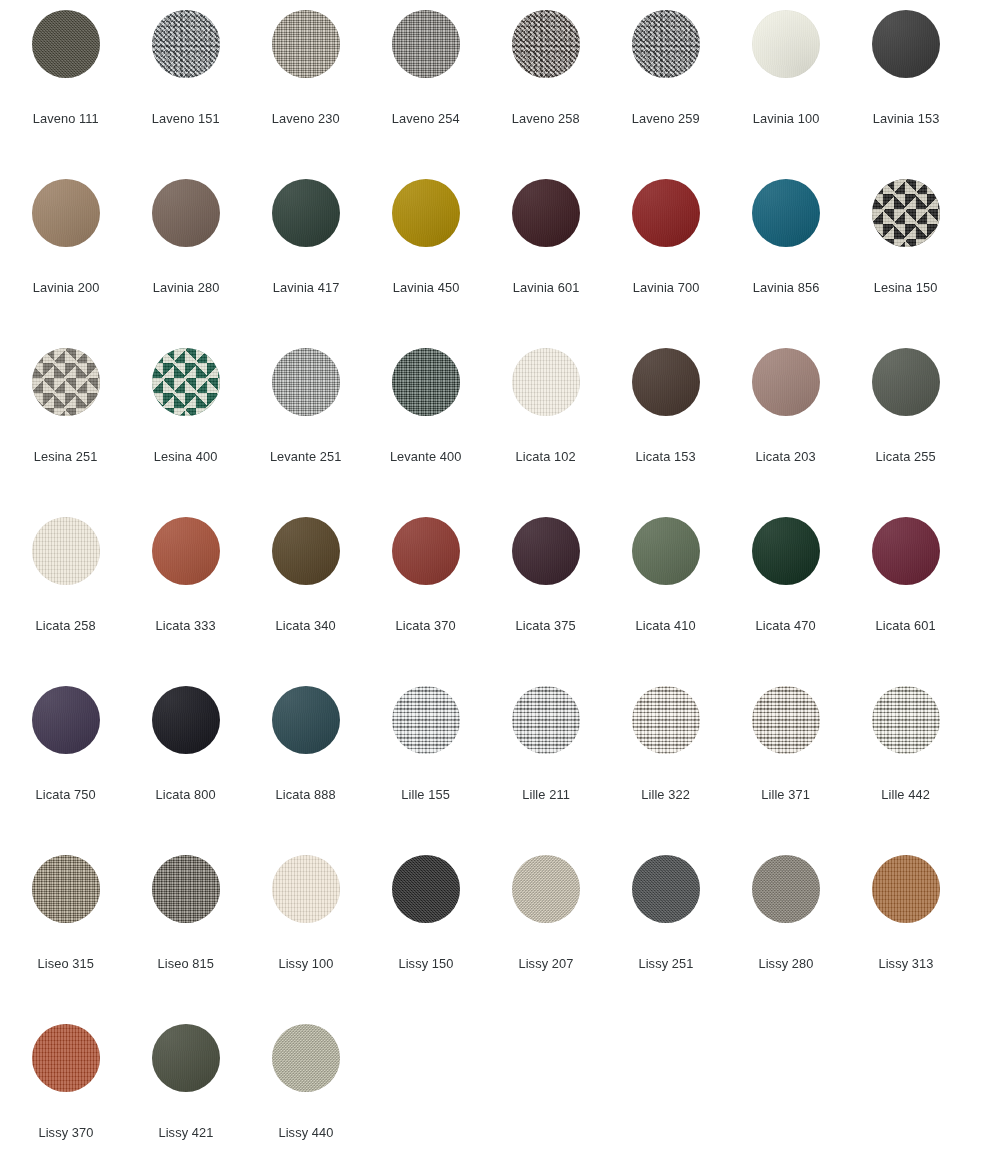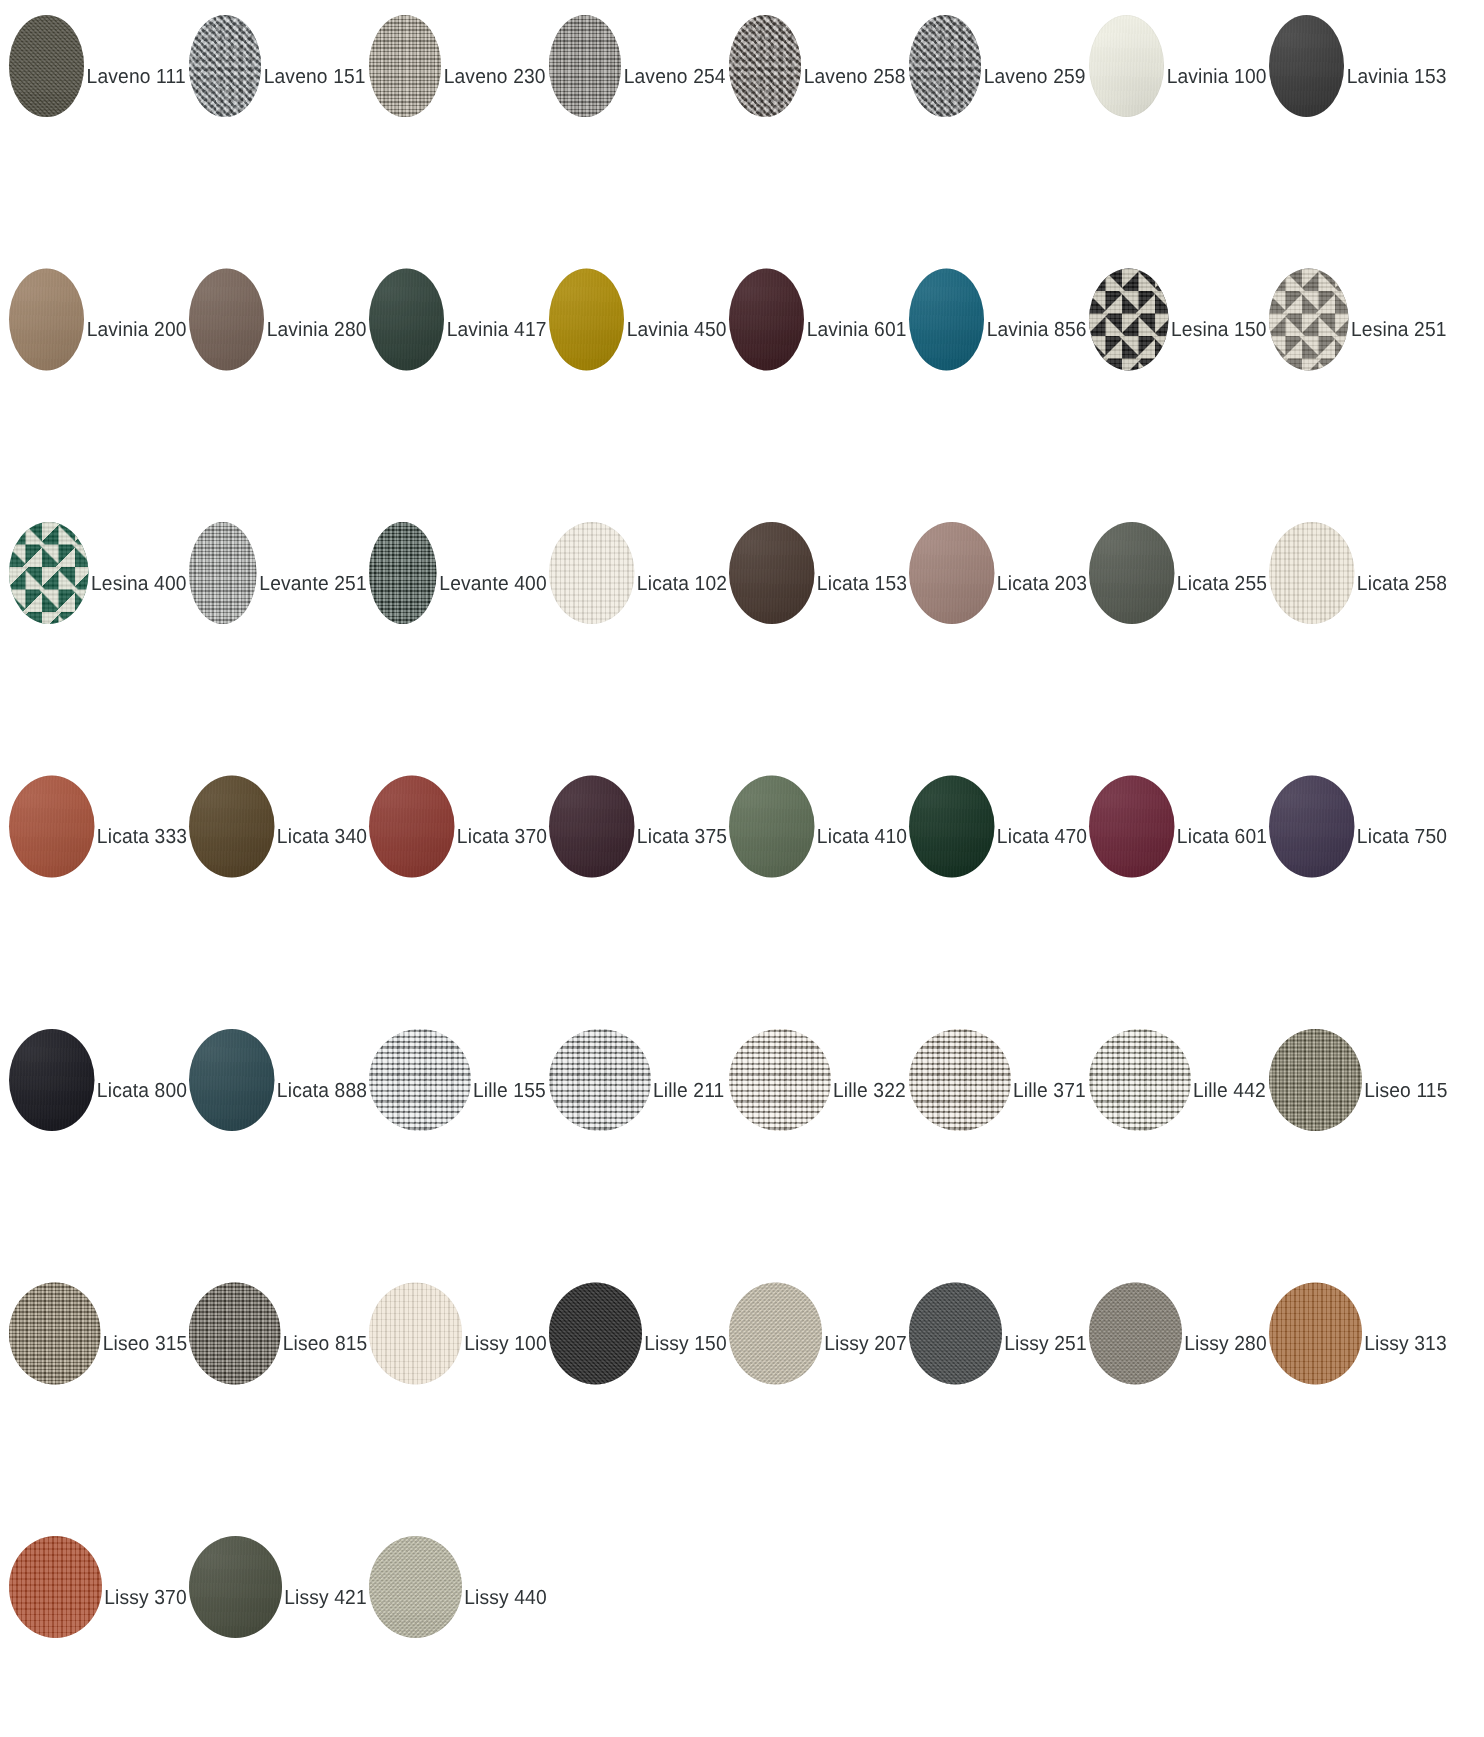--- a/index.html
+++ b/index.html
@@ -24,22 +24,22 @@
     grid-auto-rows: 169px;
     justify-content: start;
     padding-left: 6px;
   }
 
   .swatch-cell {
     position: relative;
     width: 120px;
     height: 169px;
     display: flex;
-    flex-direction: row;
-    align-items: flex-start;
+    flex-direction: column;
+    align-items: center;
   }
 
   .swatch-disc {
     position: relative;
     width: 68px;
     height: 68px;
     border-radius: 50%;
     margin-top: 0px;
     overflow: hidden;
     background-color: #888;
@@ -209,20 +209,24 @@
     </div>
     <div class="swatch-cell">
       <div class="swatch-disc tex-plain" style="background-color: rgb(171, 138, 6); --d1: #ab8a06; --d2: #8d7205;"></div>
       <div class="swatch-label">Lavinia 450</div>
     </div>
     <div class="swatch-cell">
       <div class="swatch-disc tex-plain" style="background-color: rgb(64, 32, 37); --d1: #402025; --d2: #2d1418;"></div>
       <div class="swatch-label">Lavinia 601</div>
     </div>
     <div class="swatch-cell">
+      <div class="swatch-disc tex-plain" style="background-color: rgb(138, 34, 34); --d1: #8a2222; --d2: #6d1a1a;"></div>
+      <div class="swatch-label">Lavinia 700</div>
+    </div>
+    <div class="swatch-cell">
       <div class="swatch-disc tex-plain" style="background-color: rgb(20, 97, 121); --d1: #146179; --d2: #0e4c60;"></div>
       <div class="swatch-label">Lavinia 856</div>
     </div>
     <div class="swatch-cell">
       <div class="swatch-disc tex-diamond" style="background-color: rgb(23, 23, 23); --d1: #171717; --d2: #cfcbbd;"></div>
       <div class="swatch-label">Lesina 150</div>
     </div>
     <div class="swatch-cell">
       <div class="swatch-disc tex-diamond" style="background-color: rgb(111, 107, 98); --d1: #6f6b62; --d2: #ded9cb;"></div>
       <div class="swatch-label">Lesina 251</div>
@@ -313,24 +317,20 @@
     </div>
     <div class="swatch-cell">
       <div class="swatch-disc tex-coarse" style="background-color: rgb(214, 201, 180); --d1: #d6c9b4; --d2: #a6937a;"></div>
       <div class="swatch-label">Lille 371</div>
     </div>
     <div class="swatch-cell">
       <div class="swatch-disc tex-coarse" style="background-color: rgb(216, 214, 194); --d1: #d8d6c2; --d2: #a8a58b;"></div>
       <div class="swatch-label">Lille 442</div>
     </div>
     <div class="swatch-cell">
-      <div class="swatch-disc tex-weave" style="background-color: rgb(138, 132, 103); --d1: #8a8467; --d2: #5e5945;"></div>
-      <div class="swatch-label">Liseo 115</div>
-    </div>
-    <div class="swatch-cell">
       <div class="swatch-disc tex-weave" style="background-color: rgb(155, 140, 111); --d1: #9b8c6f; --d2: #6d6149;"></div>
       <div class="swatch-label">Liseo 315</div>
     </div>
     <div class="swatch-cell">
       <div class="swatch-disc tex-weave" style="background-color: rgb(109, 103, 90); --d1: #6d675a; --d2: #45413a;"></div>
       <div class="swatch-label">Liseo 815</div>
     </div>
     <div class="swatch-cell">
       <div class="swatch-disc tex-linen" style="background-color: rgb(238, 228, 212); --d1: #eee4d4; --d2: #d9ccb7;"></div>
       <div class="swatch-label">Lissy 100</div>

